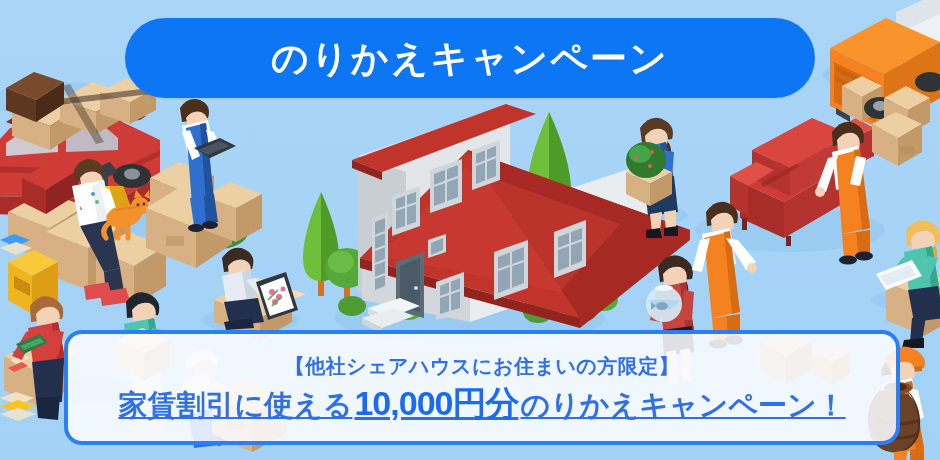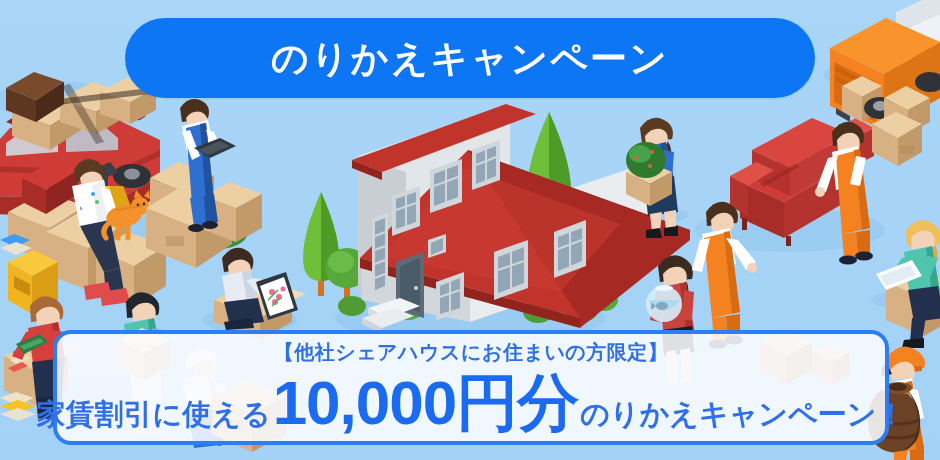--- a/index.html
+++ b/index.html
@@ -25,37 +25,37 @@
   }
   #title-pill .pill-text{
     color:#ffffff;font-size:37px;font-weight:bold;
     letter-spacing:2px;line-height:1;
     text-shadow:0 1px 1px rgba(0,0,0,.05);
     white-space:nowrap;
   }
 
   
   #promo-panel{
-    position:absolute;left:53px;top:330px;width:836px;height:115px;
+    position:absolute;left:64px;top:330px;width:836px;height:115px;
     border:4px solid #2b7ef5;border-radius:18px;
     background:rgba(250,252,255,0.88);
     box-sizing:border-box;
     display:flex;flex-direction:column;align-items:center;justify-content:center;
     z-index:40;
   }
   #promo-line1{
     color:#2f6fe8;font-size:20px;font-weight:bold;letter-spacing:.5px;
     line-height:1;margin-bottom:10px;white-space:nowrap;
   }
   #promo-line2{
     display:flex;align-items:baseline;justify-content:center;
-    white-space:nowrap;color:#2f6fe8;line-height:1;
+    white-space:nowrap;color:#2f6fe8;line-height:1;text-decoration:underline;
   }
   .pl-small{font-size:29px;font-weight:bold;letter-spacing:0px;}
-  .pl-big{font-size:62px;font-weight:bold;color:#1a6bf0;letter-spacing:-1px;padding:0 2px;}
+  .pl-big{font-size:34px;font-weight:bold;color:#1a6bf0;letter-spacing:-1px;padding:0 2px;}
 </style>
 </head>
 <body>
 
 <div id="banner">
 
   <svg class="layer" viewBox="0 0 940 460" width="940" height="460" xmlns="http://www.w3.org/2000/svg">
     <defs>
       <linearGradient id="gSkyTop" x1="0" y1="0" x2="0" y2="1">
         <stop offset="0" stop-color="#a9d5f7"></stop>

